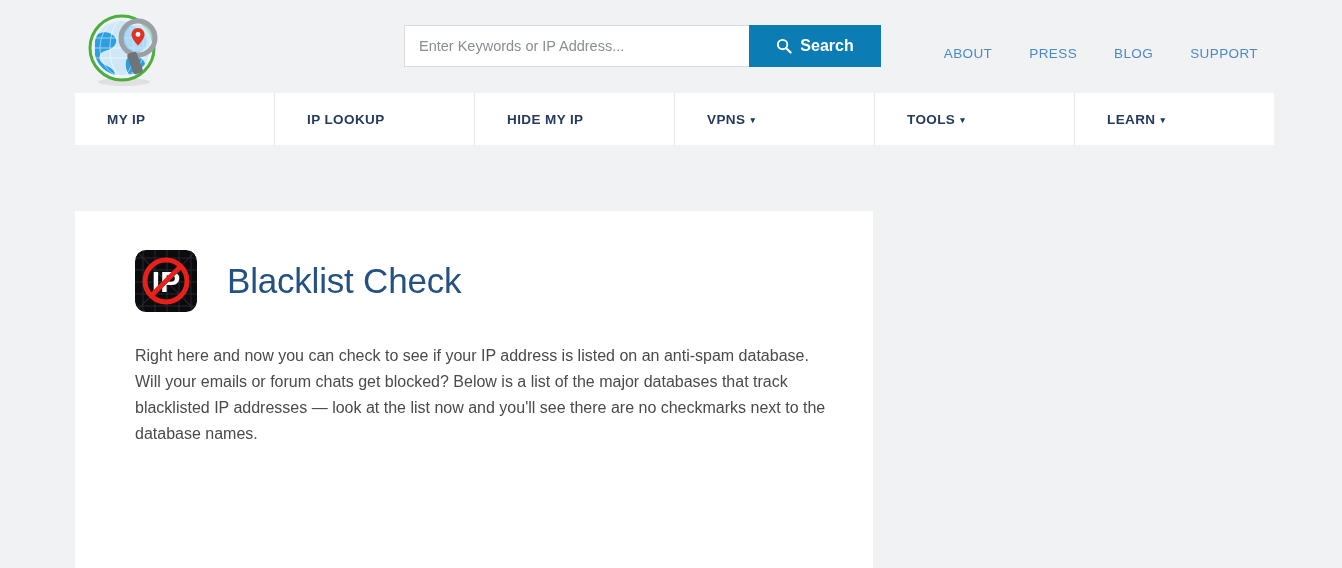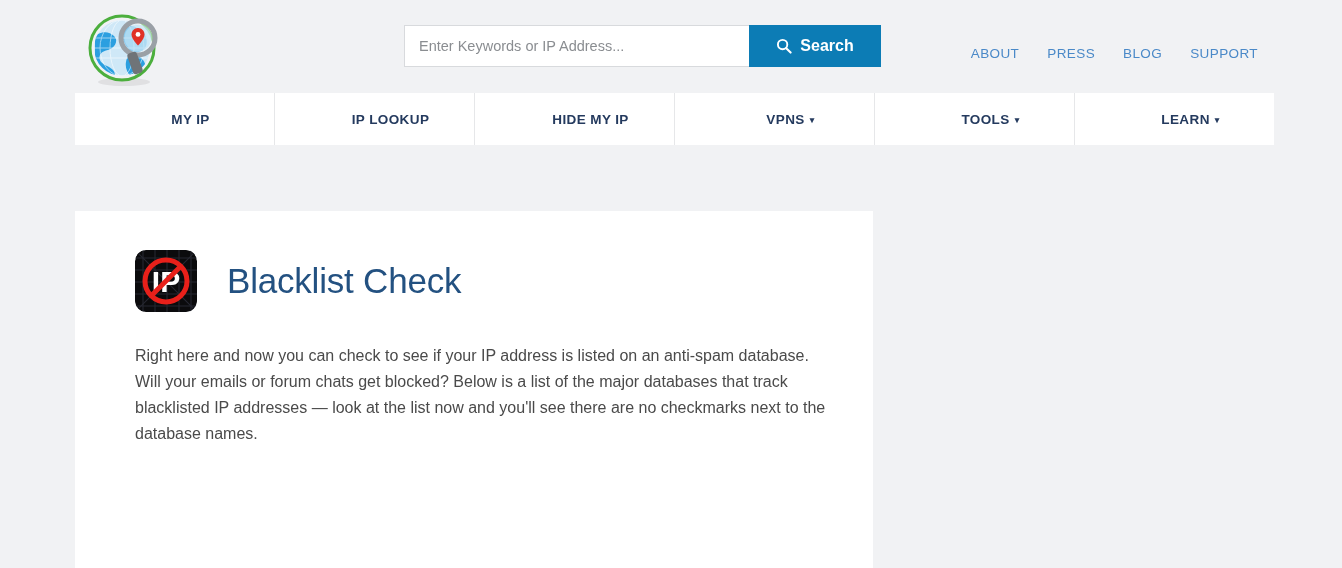--- a/index.html
+++ b/index.html
@@ -71,21 +71,21 @@
     gap: 8px;
     cursor: pointer;
     text-align: center;
   }
   .search-btn .mag { width: 16px; height: 16px; display: block; }
 
   .top-links {
     position: absolute;
     right: 84px; top: 46px;
     display: flex;
-    gap: 28px;
+    gap: 37px;
   }
   .top-links a {
     color: #4a89c8;
     font-size: 13.5px;
     letter-spacing: 0.4px;
     text-decoration: none;
     font-family: "Liberation Sans", sans-serif;
   }
 
   
@@ -93,21 +93,21 @@
     position: absolute;
     left: 75px; top: 93px;
     width: 1199px; height: 52px;
     background: #fff;
     display: flex;
   }
   .navitem {
     flex: 1;
     display: flex;
     align-items: center;
-    justify-content: center;
+    justify-content: flex-start;
     gap: 5px;
     font-size: 13.5px;
     font-weight: bold;
     color: #243a5e;
     letter-spacing: 0.4px;
     border-right: 1px solid #e6e7e9;
     cursor: pointer;
     user-select: none;
     padding-left: 32px;
   }

